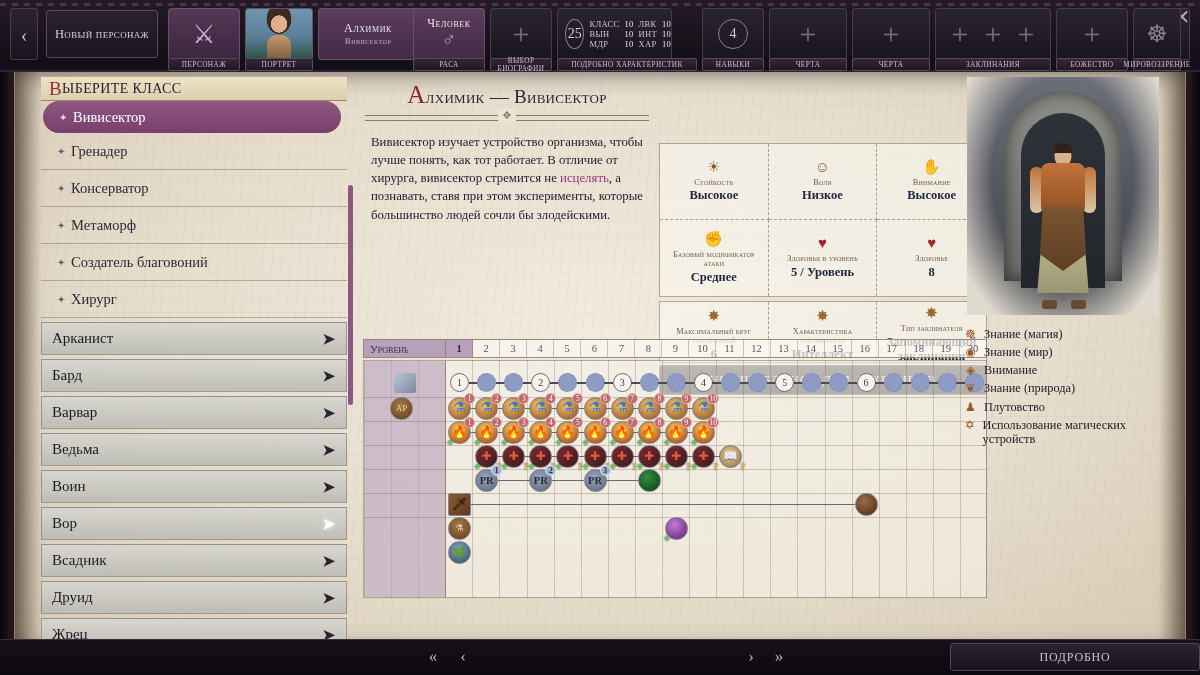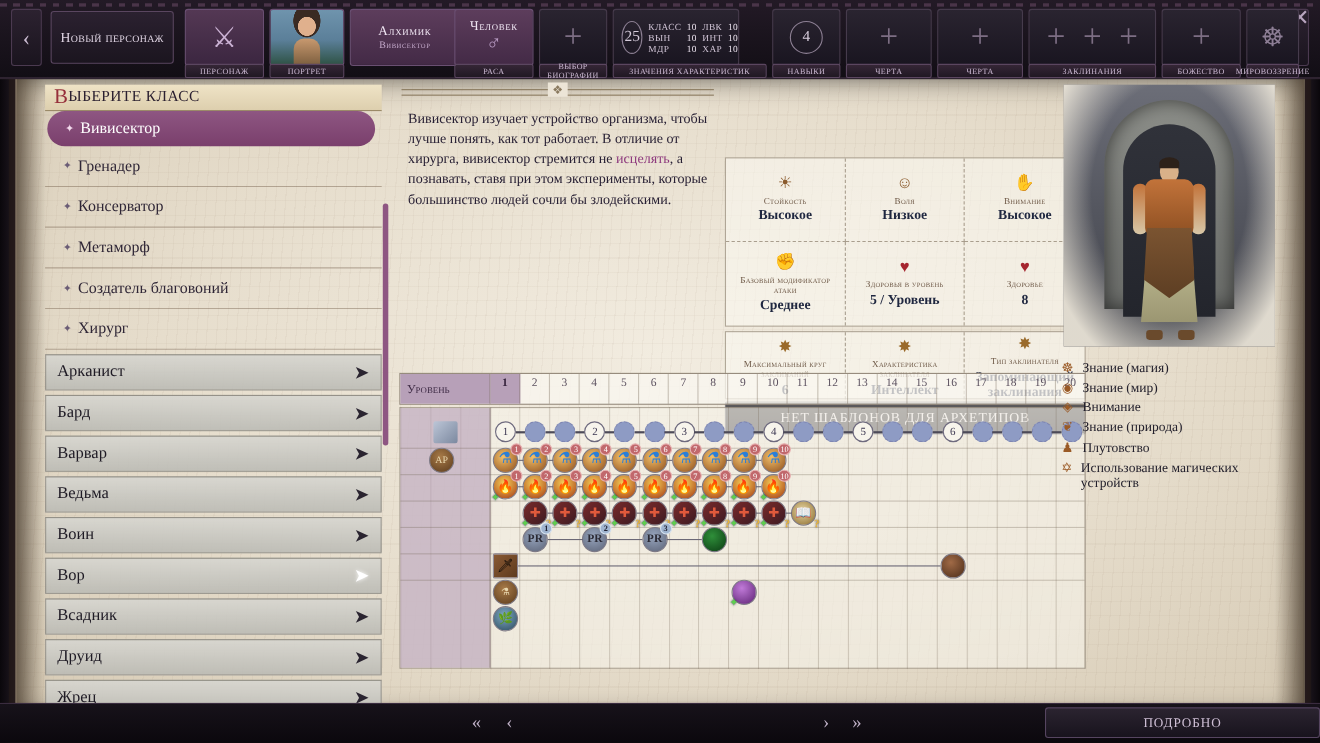--- a/index.html
+++ b/index.html
@@ -236,21 +236,21 @@
     display:flex; align-items:center; justify-content:center;
     color:#f1edf0; font-size:12.5px; font-variant:small-caps; letter-spacing:.8px;
     cursor:pointer;
   }
 
   
   #progress{
     position:absolute; left:348px; top:278px; width:624px; height:282px;
   }
   #lvl-header{
-    display:flex; height:29px;
+    display:flex; height:19px;
     border:1px solid rgba(110,95,78,.7);
     background:rgba(250,247,240,.75);
   }
   #lvl-header .lh-label{
     width:82px; background:#b7a0b8; color:#3e2b45;
     font-size:11px; font-variant:small-caps; display:flex; align-items:center;
     padding-left:6px; border-right:1px solid rgba(110,95,78,.5);
   }
   #lvl-header .lh-cell{
     flex:1; text-align:center; color:#5d5260; font-size:10.5px;
@@ -495,20 +495,23 @@
         </div>
         <div class="classrow">
           <span>Жрец</span>
           <span class="chev">➤</span>
         </div>
       </div>
     <div id="class-scroll"></div>
   </div>
 
   <div id="descpanel">
+    <div id="desc-title">
+      <span class="drop">А</span><span>лхимик — Вивисектор</span>
+    </div>
     <div class="title-rule"></div>
     <div id="desc-body">
       <span>Вивисектор изучает устройство организма, чтобы лучше понять, как тот работает. В отличие от хирурга, вивисектор стремится не </span><span class="accent">исцелять</span><span>, а познавать, ставя при этом эксперименты, которые большинство людей сочли бы злодейскими.</span>
     </div>
   </div>
 
   <div id="statgrid">
       <div class="scell">
         <div class="sicon ">☀</div>
         <div class="slabel">Стойкость</div>
@@ -877,21 +880,21 @@
           <span>ВЫН</span>
           <b>10</b>
           <span>ИНТ</span>
           <b>10</b>
           <span>МДР</span>
           <b>10</b>
           <span>ХАР</span>
           <b>10</b>
         </div>
       </div>
-      <div class="tab-cap" style="left: 557px; width: 140px;">ЗНАЧЕНИЯ ХАРАКТЕРИСТИК</div>
+      <div class="tab-cap" style="left: 557px; width: 140px;">ПОДРОБНО ХАРАКТЕРИСТИК</div>
       <div class="tab dark" style="left: 702px; width: 62px;">
         <div class="lvlcircle" style="margin:0">4</div>
       </div>
       <div class="tab-cap" style="left: 702px; width: 62px;">НАВЫКИ</div>
       <div class="tab dark" style="left: 769px; width: 78px;">
         <span class="plusglyph">+</span>
       </div>
       <div class="tab-cap" style="left: 769px; width: 78px;">ЧЕРТА</div>
       <div class="tab dark" style="left: 852px; width: 78px;">
         <span class="plusglyph">+</span>

